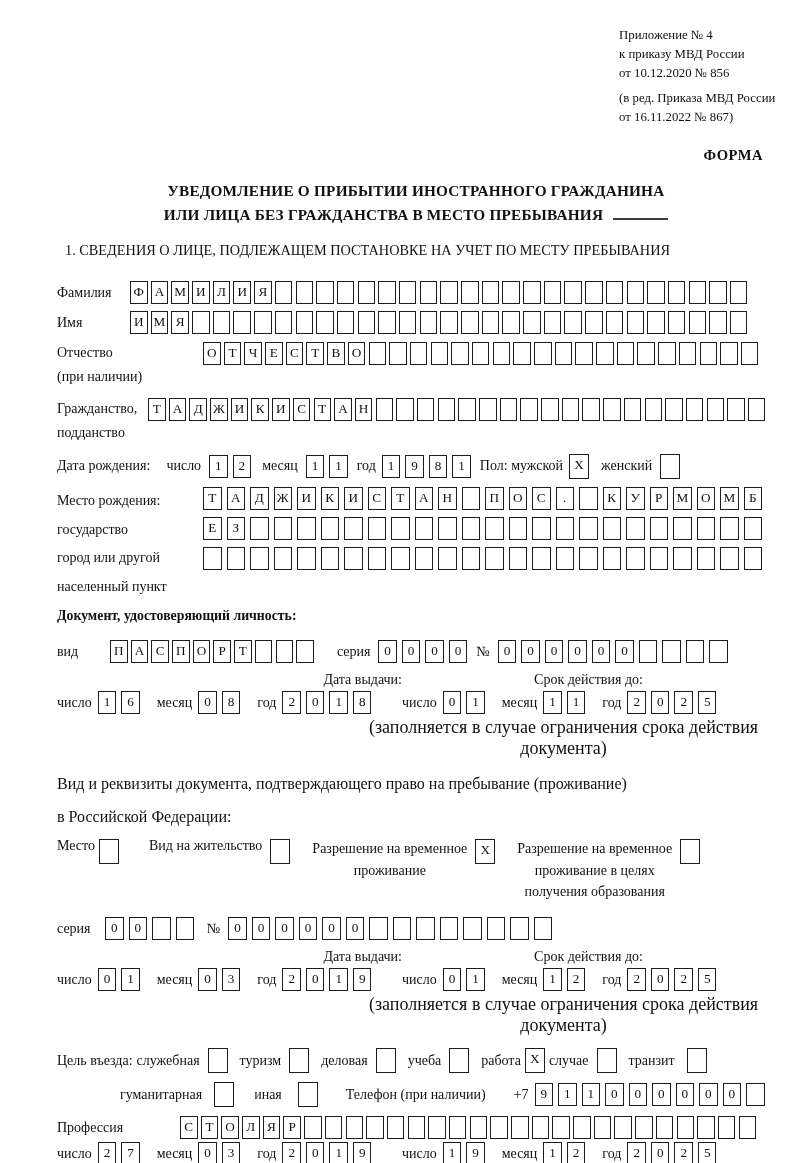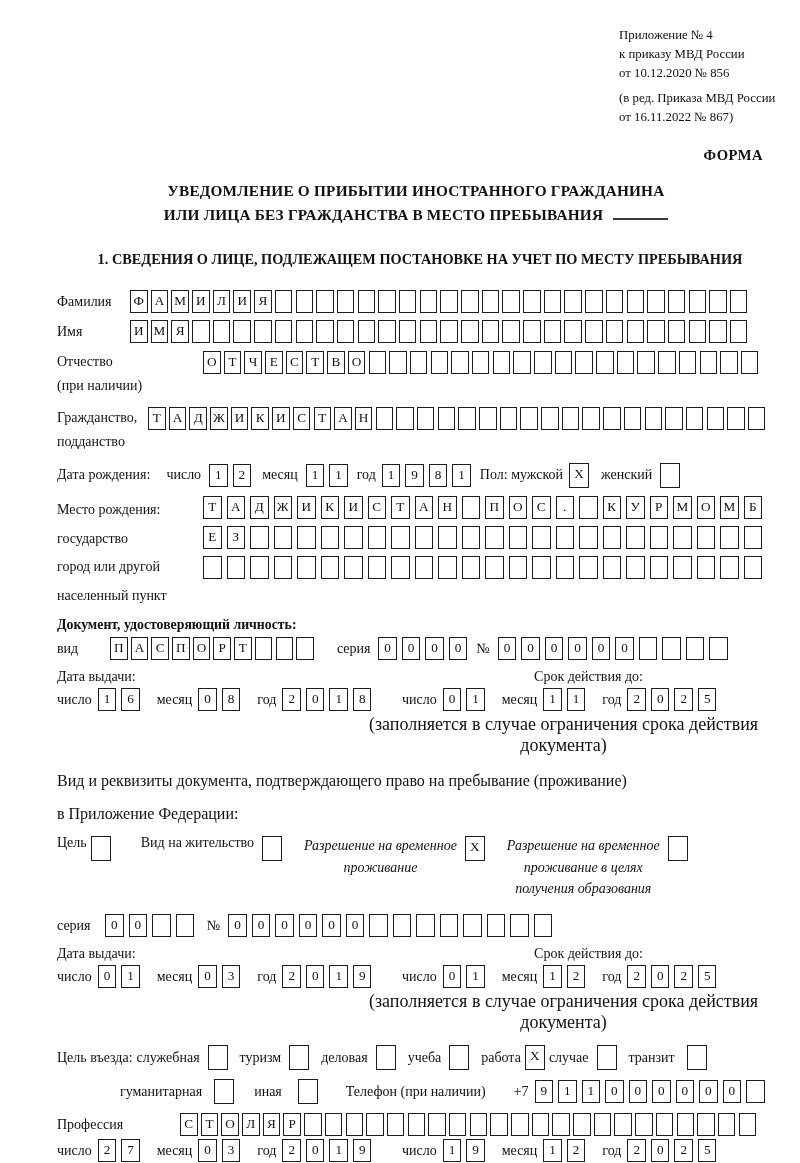--- a/index.html
+++ b/index.html
@@ -15,21 +15,21 @@
   .annex .ed { margin-top:5px; }
 
   .forma { margin-top:20px; text-align:right; padding-right:12px;
            font-weight:bold; font-size:14.6px; letter-spacing:0.5px; }
 
   .title { margin-top:15px; text-align:center; font-weight:bold;
            font-size:15.3px; line-height:1.55; letter-spacing:0.2px; }
   .blank-line { display:inline-block; width:55px; height:0.95em;
                 border-bottom:2.2px solid #3c3c3c; margin-left:10px; vertical-align:baseline; }
 
-  .sec1 { margin-top:25px; margin-left:8px; font-weight:bold; font-size:14.3px;text-align:center; }
+  .sec1 { margin-top:16px; margin-left:8px; font-weight:normal; font-size:14.3px; }
 
   .frow { display:flex; align-items:center; margin-top:7px; }
   .frow.top { align-items:flex-start; }
   .lab { flex:none; }
   .w73  { width:73px; }
   .w91  { width:91px; }
   .w146 { width:146px; }
   .w123 { width:123px; }
 
   .cellrow { white-space:nowrap; display:inline-block; line-height:0; }
@@ -41,34 +41,34 @@
   .cb .cell { width:20px; height:25px; margin-right:0; }
 
   .stack .cellrow { display:block; margin-bottom:7px; }
   .ml4 { margin-left:4px; } .ml6 { margin-left:6px; } .ml8 { margin-left:8px; }
   .ml12 { margin-left:12px; } .ml16 { margin-left:16px; } .ml20 { margin-left:20px; }
   .ml28 { margin-left:28px; }
 
   .doc-head { margin-top:6px; font-weight:bold; font-size:13.8px; }
 
   .twocol-head { display:flex; margin-top:9px; }
-  .twocol-head .h1 { width:345px; text-align:left; }
+  .twocol-head .h1 { width:345px; text-align:right; }
   .twocol-head .h2 { flex:1; text-align:center; }
   .daterow { display:flex; align-items:center; margin-top:3px; }
   .daterow .half1 { width:345px; display:flex; align-items:center; }
   .daterow .half2 { flex:1; display:flex; align-items:center; }
   .dlab { margin-right:6px; }
   .dgrp { margin-right:12px; }
   .small-note { margin-top:3px; padding-left:295px; text-align:center;
                 font-size:18px; }
 
   .res-lines { margin-top:9px; line-height:2.05; font-size:16px; }
   .cbrow { display:flex; align-items:flex-start; margin-top:4px; }
   .cbrow .col { display:flex; align-items:flex-start; }
-  .cbl { text-align:center; line-height:1.55;font-style:italic; }
+  .cbl { text-align:center; line-height:1.55; }
   .cbrow .cb { margin-left:8px; margin-top:1px; }
 
   .purpose-row { display:flex; align-items:center; margin-top:12px; flex-wrap:nowrap; }
   .purpose-row2 { display:flex; align-items:center; margin-top:9px; padding-left:63px; }
 </style>
 </head>
 <body>
 
 <div class="page">
 
@@ -140,21 +140,21 @@
     </span>
     <span class="stack">
       <span class="cellrow wide"><span class="cell">Т</span><span class="cell">А</span><span class="cell">Д</span><span class="cell">Ж</span><span class="cell">И</span><span class="cell">К</span><span class="cell">И</span><span class="cell">С</span><span class="cell">Т</span><span class="cell">А</span><span class="cell">Н</span><span class="cell"></span><span class="cell">П</span><span class="cell">О</span><span class="cell">С</span><span class="cell">.</span><span class="cell"></span><span class="cell">К</span><span class="cell">У</span><span class="cell">Р</span><span class="cell">М</span><span class="cell">О</span><span class="cell">М</span><span class="cell">Б</span></span>
       <span class="cellrow wide"><span class="cell">Е</span><span class="cell">З</span><span class="cell"></span><span class="cell"></span><span class="cell"></span><span class="cell"></span><span class="cell"></span><span class="cell"></span><span class="cell"></span><span class="cell"></span><span class="cell"></span><span class="cell"></span><span class="cell"></span><span class="cell"></span><span class="cell"></span><span class="cell"></span><span class="cell"></span><span class="cell"></span><span class="cell"></span><span class="cell"></span><span class="cell"></span><span class="cell"></span><span class="cell"></span><span class="cell"></span></span>
       <span class="cellrow wide"><span class="cell"></span><span class="cell"></span><span class="cell"></span><span class="cell"></span><span class="cell"></span><span class="cell"></span><span class="cell"></span><span class="cell"></span><span class="cell"></span><span class="cell"></span><span class="cell"></span><span class="cell"></span><span class="cell"></span><span class="cell"></span><span class="cell"></span><span class="cell"></span><span class="cell"></span><span class="cell"></span><span class="cell"></span><span class="cell"></span><span class="cell"></span><span class="cell"></span><span class="cell"></span><span class="cell"></span></span>
     </span>
   </div>
 
   <div class="doc-head">Документ, удостоверяющий личность:</div>
 
-  <div class="frow" style="margin-top:4px">
+  <div class="frow" style="margin-top:16px">
     <span class="lab" style="width:53px">вид</span>
     <span class="cellrow"><span class="cell">П</span><span class="cell">А</span><span class="cell">С</span><span class="cell">П</span><span class="cell">О</span><span class="cell">Р</span><span class="cell">Т</span><span class="cell"></span><span class="cell"></span><span class="cell"></span></span>
     <span class="ml20">серия</span>
     <span class="cellrow wide ml8"><span class="cell">0</span><span class="cell">0</span><span class="cell">0</span><span class="cell">0</span></span>
     <span class="ml4">№</span>
     <span class="cellrow wide ml8"><span class="cell">0</span><span class="cell">0</span><span class="cell">0</span><span class="cell">0</span><span class="cell">0</span><span class="cell">0</span><span class="cell"></span><span class="cell"></span><span class="cell"></span><span class="cell"></span></span>
   </div>
 
   <div class="twocol-head">
     <span class="h1">Дата выдачи:</span>
@@ -175,26 +175,26 @@
       <span class="dlab">месяц</span>
       <span class="cellrow wide dgrp"><span class="cell">1</span><span class="cell">1</span></span>
       <span class="dlab">год</span>
       <span class="cellrow wide"><span class="cell">2</span><span class="cell">0</span><span class="cell">2</span><span class="cell">5</span></span>
     </span>
   </div>
   <div class="small-note">(заполняется в случае ограничения срока действия документа)</div>
 
   <div class="res-lines">
     <div>Вид и реквизиты документа, подтверждающего право на пребывание (проживание)</div>
-    <div>в Приложение Федерации:</div>
+    <div>в Российской Федерации:</div>
   </div>
 
   <div class="cbrow">
     <span class="col">
-      <span>Цель</span>
+      <span>Место</span>
       <span class="cb cellrow" style="margin-left:4px"><span class="cell"></span></span>
     </span>
     <span class="col" style="margin-left:30px">
       <span>Вид на жительство</span>
       <span class="cb cellrow"><span class="cell"></span></span>
     </span>
     <span class="col" style="margin-left:22px">
       <span class="cbl">
         <span>Разрешение на временное</span><br>
         <span>проживание</span>

